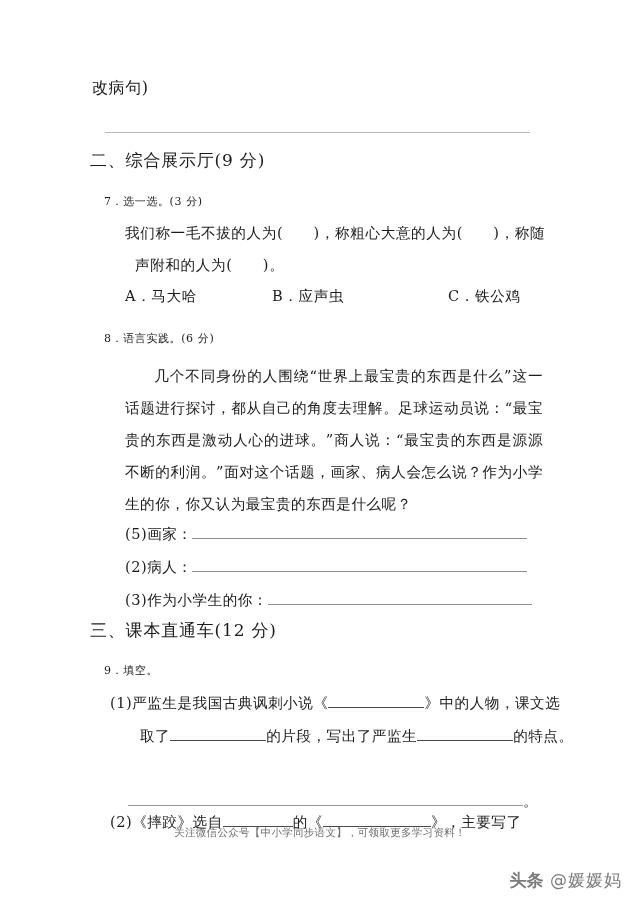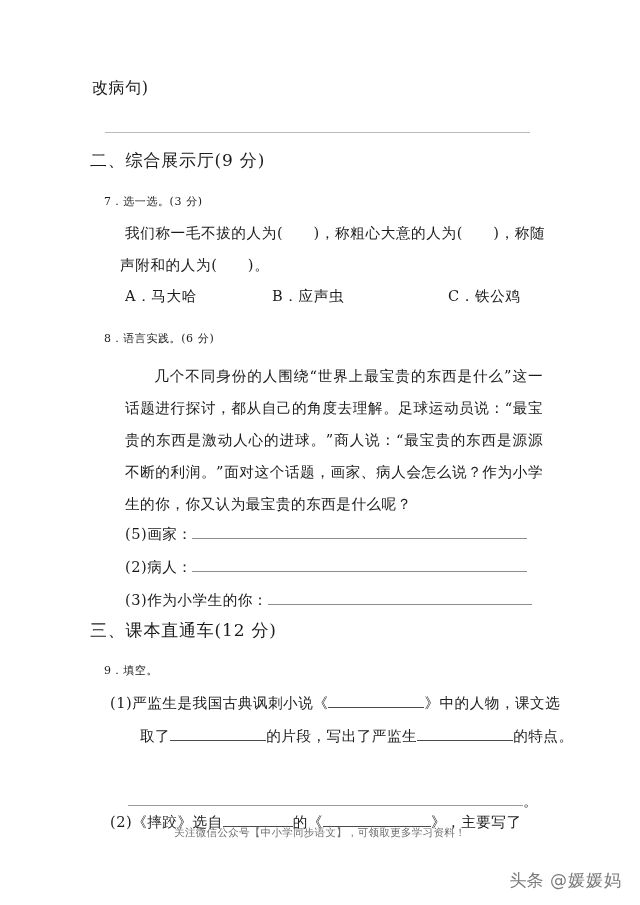--- a/index.html
+++ b/index.html
@@ -63,21 +63,21 @@
   .qnum {
     left: 104px;
     font-size: 11px;
   }
   .q7 { top: 196px; }
   .q8 { top: 333px; }
   .q9 { top: 665px; }
 
   
   .q7-stem-1 { left: 125px; top: 226px; }
-  .q7-stem-2 { left: 120px; top: 258px; }
+  .q7-stem-2 { left: 135px; top: 258px; }
 
   .opt {
     position: absolute;
     top: 287px;
     font-size: 14.6px;
     letter-spacing: 0.6px;
     white-space: nowrap;
   }
   .optA { left: 125px; }
   .optB { left: 272px; }
@@ -172,21 +172,21 @@
     position: absolute;
     right: 18px;
     top: 869px;
     font-size: 17px;
     color: #5f5f5f;
     font-family: "DejaVu Sans", "Liberation Sans", sans-serif;
     letter-spacing: 1px;
     opacity: 0.82;
     white-space: nowrap;
   }
-  .watermark .wm-brand { font-weight: normal; letter-spacing: 0px; margin-left: 24px; }
+  .watermark .wm-brand { font-weight: bold; letter-spacing: 0px; margin-left: 24px; }
 </style>
 </head>
 <body>
 
 <div class="page">
 
   <div class="line cn carryover">改病句)</div>
 
   <div class="sep-rule"></div>
 

